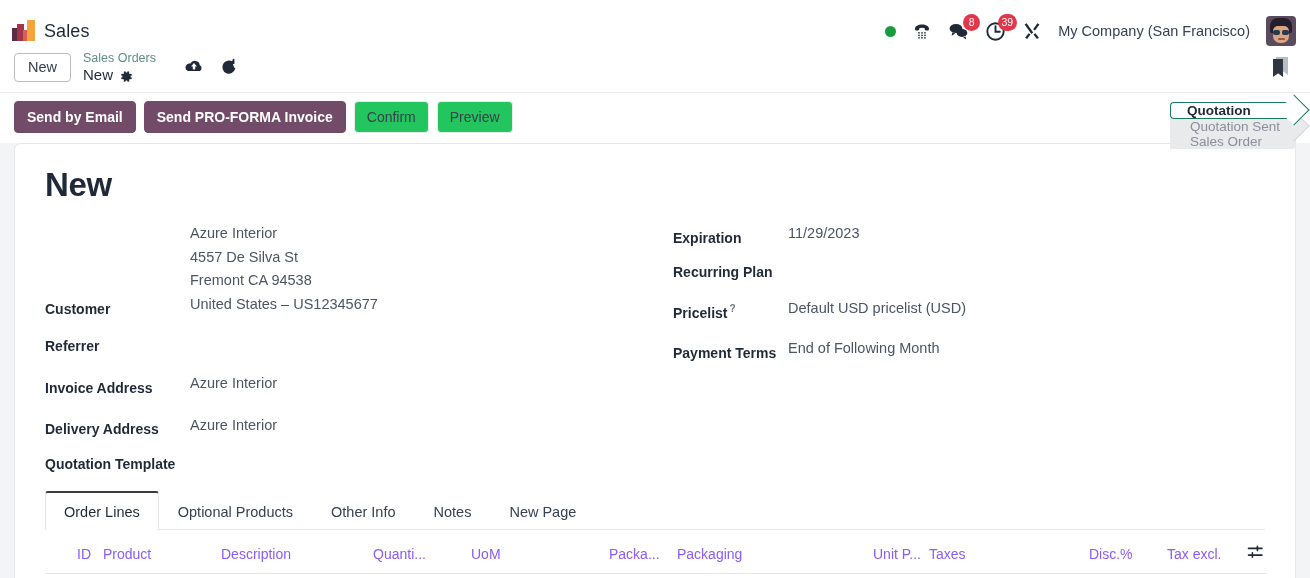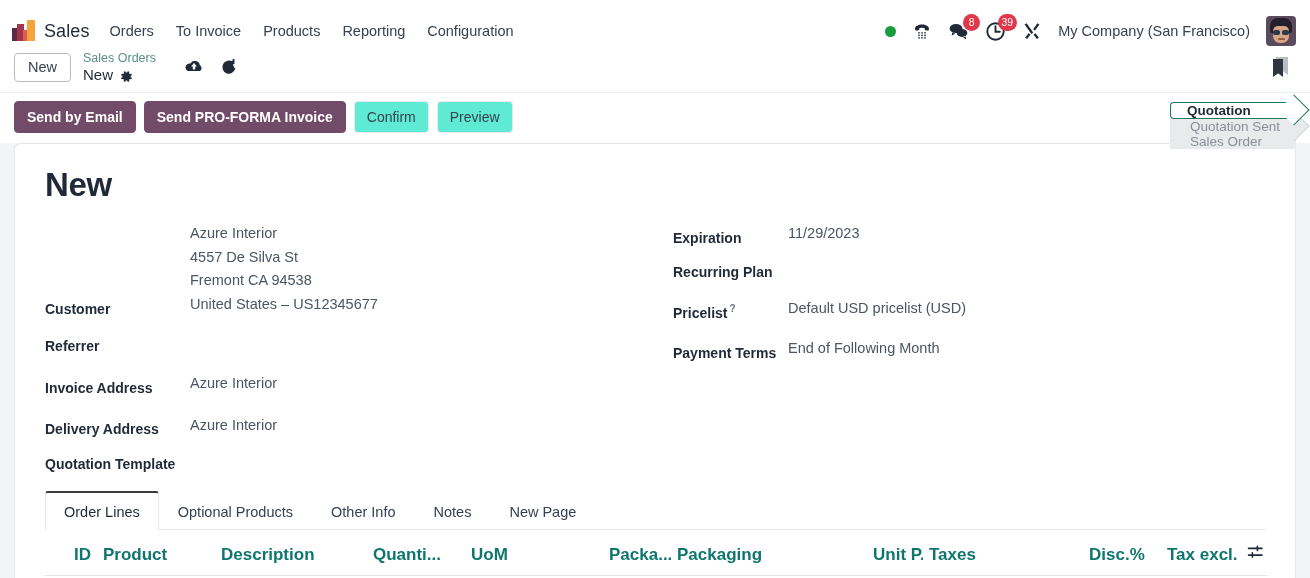--- a/index.html
+++ b/index.html
@@ -93,21 +93,21 @@
     display: flex; align-items: center;
     padding: 8px 14px 10px 14px;
     position: relative; z-index: 10;
   }
   .btn {
     font-size: 14px; padding: 6px 12px; border-radius: 4px;
     border: 1px solid transparent; cursor: pointer; white-space: nowrap;
     line-height: 1.3;
   }
   .btn-primary { background: #714b67; color: #ffffff; font-weight: bold; border-color:#714b67; }
-  .btn-secondary { background: #5eead4; color: #374151; border-color: #e9eaec; }
+  .btn-secondary { background: #22c55e; color: #374151; border-color: #e9eaec; }
   .btn-row { display: flex; gap: 8px; }
 
   .statusbar { margin-left: auto; display: flex; align-items: stretch; height: 30px; flex-direction: column; }
   .st {
     position: relative; display: flex; align-items: center;
     padding: 0 16px 0 20px;
     font-size: 13.5px; color: #8a8f98; background: #e9eaec;
     cursor: pointer; white-space: nowrap;
   }
   .st:first-child { padding-left: 16px; border-radius: 4px 0 0 4px; }
@@ -172,45 +172,38 @@
   .tab.active {
     background: #fff; border-color: #e5e7eb;
     border-top: 2px solid #3c3c3c;
     border-radius: 3px 3px 0 0;
     color: #1f2937;
   }
 
   
   .otable { width: 100%; border-collapse: collapse; table-layout: fixed; }
   .otable th {
-    font-size: 17px; font-weight: bold; color: #0f766e;
+    font-size: 14px; font-weight: normal; color: #8b5cf6;
     text-align: left; padding: 14px 6px 10px 6px;
     border-bottom: 1px solid #e5e7eb;
     white-space: nowrap; overflow: hidden;
   }
   .th-opt { width: 26px; text-align: right !important; padding-right: 4px !important; }
 </style>
 </head>
 <body>
 
 <div class="navbar">
   <div class="brand-logo">
     <span class="bld a"></span>
       <span class="bld b"></span>
       <span class="bld c"></span>
       <span class="bld d"></span>
   </div>
   <div class="brand-name">Sales</div>
-  <div class="nav-menu">
-    <div class="nav-item">Orders</div>
-    <div class="nav-item">To Invoice</div>
-    <div class="nav-item">Products</div>
-    <div class="nav-item">Reporting</div>
-    <div class="nav-item">Configuration</div>
-  </div>
 
   <div class="nav-right">
     <div class="sys-dot"></div>
 
     <div class="ic">
       <svg width="20" height="20" viewBox="0 0 20 20">
         <path d="M3 8c0-3 3.2-4.6 7-4.6S17 5 17 8c0 .9-.5 1.5-1.3 1.5h-1.6c-.8 0-1.4-.6-1.4-1.4v-.5c0-.4-.2-.6-.6-.7a12 12 0 0 0-4.2 0c-.4.1-.6.3-.6.7v.5c0 .8-.6 1.4-1.4 1.4H4.3C3.5 9.5 3 8.9 3 8z"></path>
         <g>
           <circle cx="7" cy="11.8" r=".85"></circle>
             <circle cx="10" cy="11.8" r=".85"></circle>

